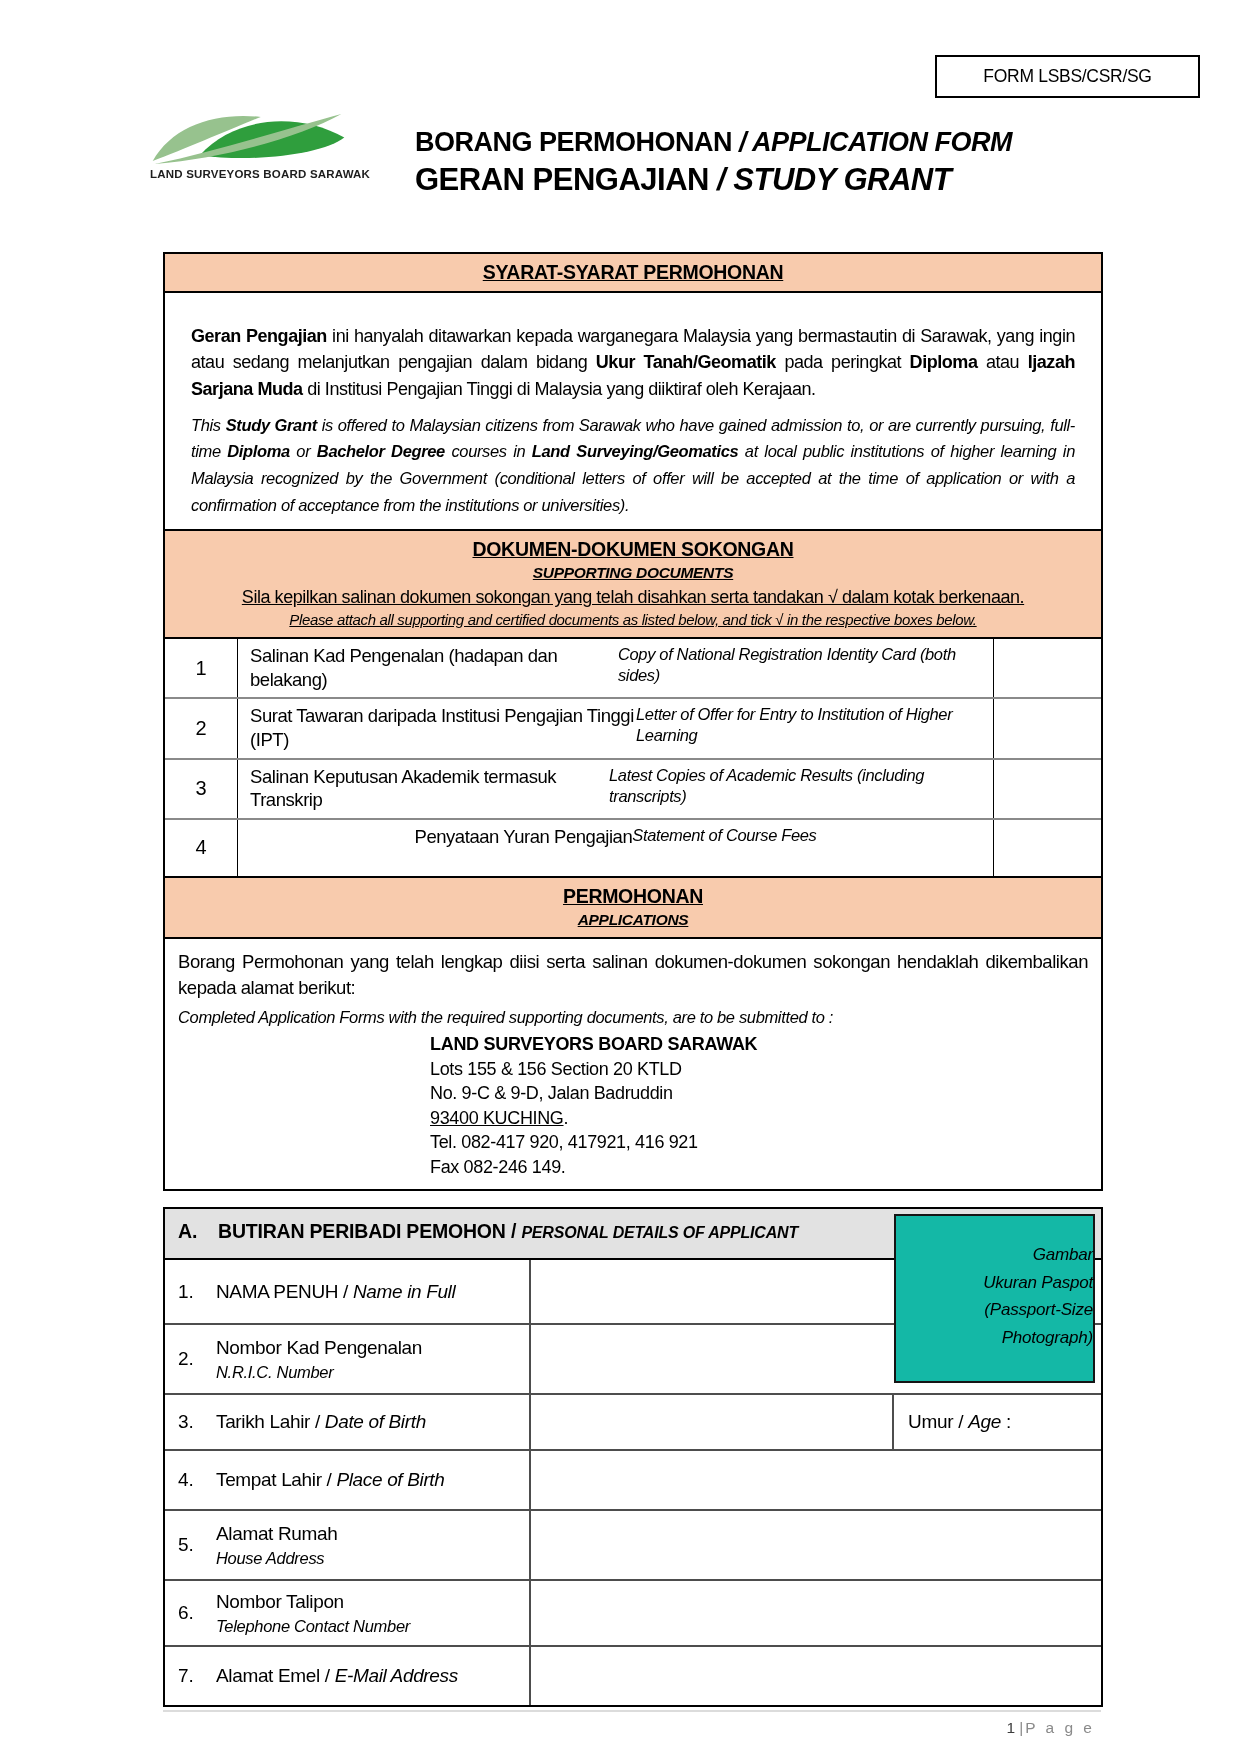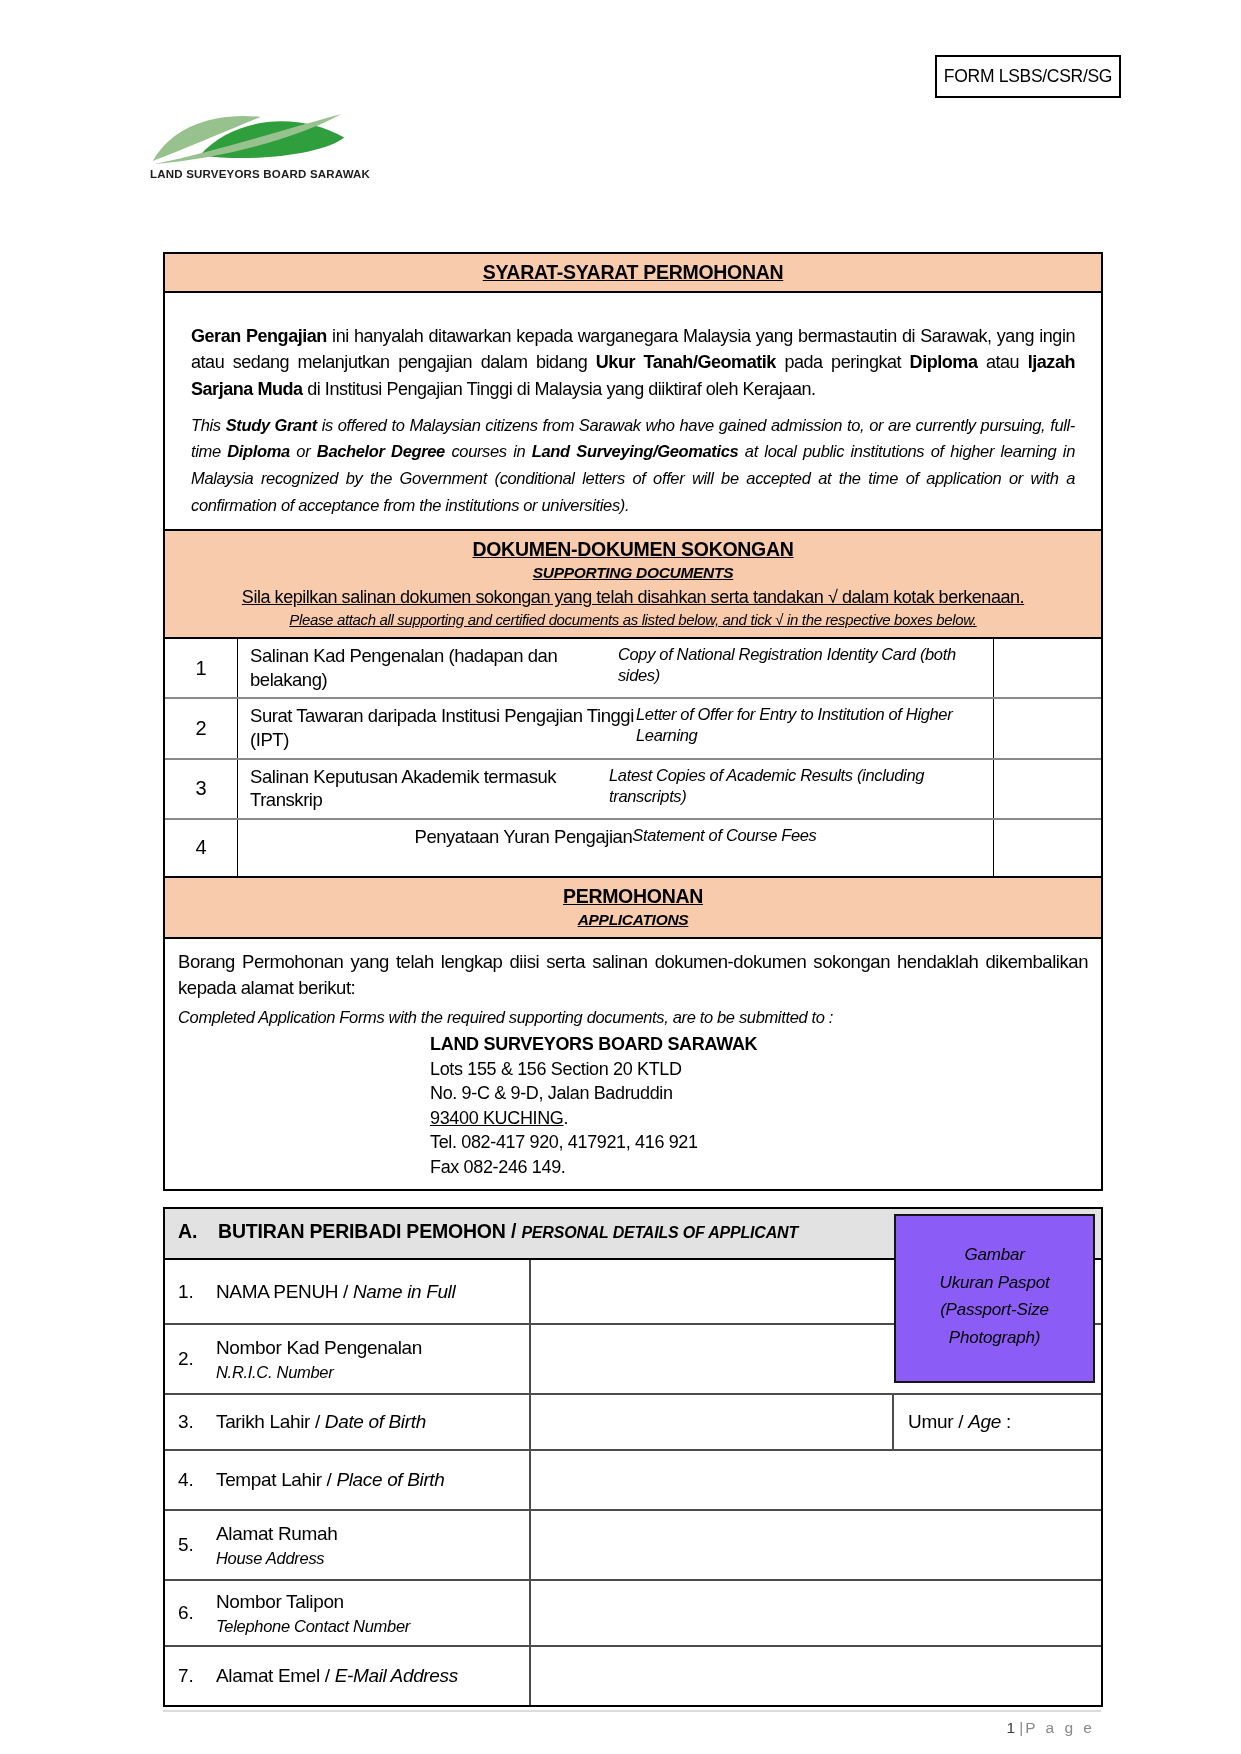--- a/index.html
+++ b/index.html
@@ -4,21 +4,21 @@
 <style>
   * { margin:0; padding:0; box-sizing:border-box; }
   html,body { background:#888; }
   .page {
     position:relative; width:1241px; height:1754px; background:#fff;
     font-family:"Liberation Sans", sans-serif; color:#000; overflow:hidden;
     margin:0 auto;
   }
   
   .form-code {
-    position:absolute; top:55px; left:935px; width:186px; height:43px;
+    position:absolute; top:55px; left:935px; width:265px; height:43px;
     border:2px solid #000; display:flex; align-items:center; justify-content:center;
     font-size:17.5px; letter-spacing:-0.3px;
   }
   .logo { position:absolute; top:110px; left:150px; width:200px; }
   .logo svg { display:block; width:198px; height:56px; }
   .logo-caption { font-size:11.5px; font-weight:bold; letter-spacing:0.2px; color:#1d1d1d; margin-top:2px; white-space:nowrap; }
   .titles { position:absolute; top:127px; left:415px; }
   .title-line1 { font-size:27px; letter-spacing:-0.5px; }
   .title-line2 { font-size:31px; letter-spacing:-0.5px; margin-top:4px; }
   
@@ -61,22 +61,22 @@
   .lab { }
   .lab-main { font-size:19px; letter-spacing:-0.35px; }
   .lab-sub { font-size:16.5px; font-style:italic; letter-spacing:-0.3px; margin-top:4px; }
   .cell-value { background:#fff; }
   .cell-mid { border-right:2px solid #4d4d4d; }
   .cell-age { display:flex; align-items:center; padding-left:14px; font-size:19px; letter-spacing:-0.3px; }
   .r1 { min-height:65px; } .r2 { min-height:70px; } .r3 { min-height:56px; }
   .r4 { min-height:60px; } .r5 { min-height:70px; } .r6 { min-height:66px; } .r7 { min-height:58px; }
   .photo-box {
     position:absolute; top:5px; left:729px; width:201px; height:169px;
-    background:#8b5cf6; border:2px solid #151515; z-index:5;
-    text-align:center; font-style:italic; font-size:17px; letter-spacing:-0.2px;
+    background:#14b8a6; border:2px solid #151515; z-index:5;
+    text-align:right; font-style:italic; font-size:17px; letter-spacing:-0.2px;
     line-height:1.62; padding-top:25px; white-space:pre-line;
   }
   
   .footer-rule { position:absolute; top:1710px; left:163px; width:938px; height:2px; background:#dcdcdc; }
   .footer-text { position:absolute; top:1719px; right:146px; font-size:15.5px; color:#8a8a8a; }
   .footer-text .pnum { color:#3d3d3d; letter-spacing:2px; }
   .footer-text .psep { margin:0 2px; }
   .footer-text .plabel { letter-spacing:3px; }
 </style>
 </head>
@@ -90,20 +90,24 @@
 
   <div class="logo">
     <svg viewBox="0 0 200 57">
       <path d="M2,52 C22,16 66,2 112,7 C80,20 34,40 2,52 Z" fill="#97c28e"></path>
       <path d="M50,46 C86,6 150,2 197,28 C176,45 104,54 50,46 Z" fill="#2f9e3d"></path>
       <path d="M4,55 C70,41 138,19 194,4 C152,27 78,49 4,55 Z" fill="#97c28e"></path>
     </svg>
     <div class="logo-caption">LAND SURVEYORS BOARD SARAWAK</div>
   </div>
 
+  <div class="titles">
+    <div class="title-line1"><span style="font-weight: bold;">BORANG PERMOHONAN</span><span style="font-weight: bold; font-style: italic;"> / </span><span style="font-weight: bold; font-style: italic;">APPLICATION FORM</span></div>
+    <div class="title-line2"><span style="font-weight: bold;">GERAN PENGAJIAN</span><span style="font-weight: bold; font-style: italic;"> / </span><span style="font-weight: bold; font-style: italic;">STUDY GRANT</span></div>
+  </div>
 
   <div class="flow">
 
     <div class="content">
 
       <div class="peach first">
         <div class="sec-title">SYARAT-SYARAT PERMOHONAN</div>
       </div>
 
       <div class="cond-body">

